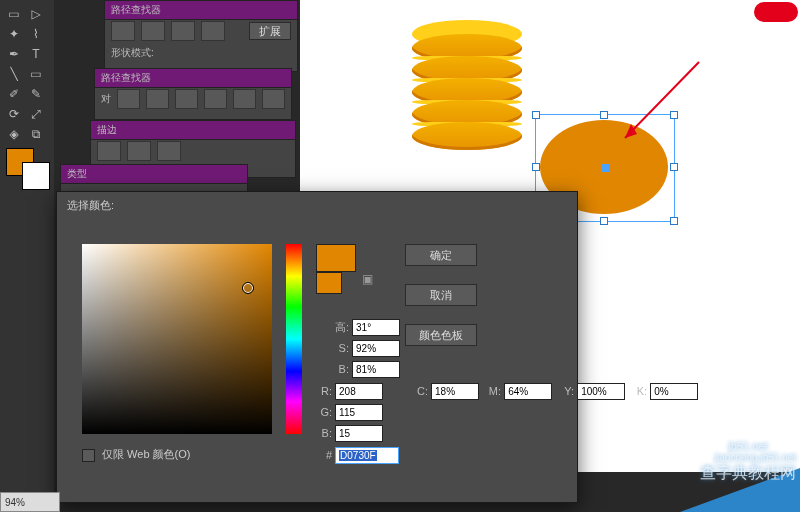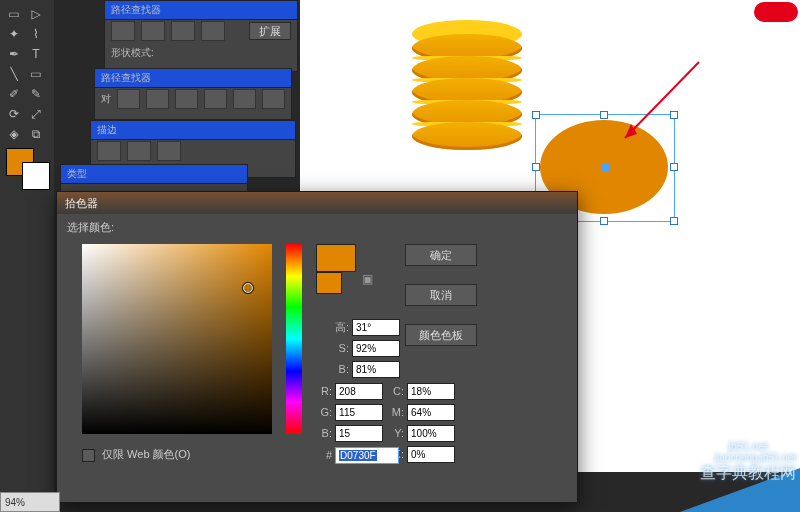--- a/index.html
+++ b/index.html
@@ -1,21 +1,21 @@
 <!DOCTYPE html>
 <html><head>
 <meta charset="utf-8">
 <style>
 html,body{margin:0;padding:0;width:800px;height:512px;background:#282828;font-family:"Microsoft YaHei",Arial,sans-serif;font-size:11px;color:#ccc;overflow:hidden;position:relative}
 .toolbar{position:absolute;left:0;top:0;width:54px;height:512px;background:#333}
 .toolbar .tool{width:22px;height:20px;display:inline-block;text-align:center;line-height:20px;color:#bbb;font-size:12px}
 .fill-swatch{width:26px;height:26px;background:#e08600;border:1px solid #000;position:absolute;left:6px;top:148px}
 .stroke-swatch{width:26px;height:26px;background:#fff;border:1px solid #000;position:absolute;left:22px;top:162px}
 .panel{position:absolute;background:#444;border:1px solid #222;color:#bbb}
-.panel .tabrow{background:#1d4ed8;height:18px;line-height:18px;padding:0 6px;border-bottom:1px solid #222;font-size:10px}
+.panel .tabrow{background:#701a75;height:18px;line-height:18px;padding:0 6px;border-bottom:1px solid #222;font-size:10px}
 .panel .row{height:22px;line-height:22px;padding:0 6px;font-size:10px;display:flex;align-items:center;gap:6px}
 .iconbox{width:22px;height:18px;background:#585858;display:inline-block;border:1px solid #333}
 .canvas{position:absolute;left:300px;top:0;right:0;bottom:40px;background:#fff}
 .stack{position:absolute;left:112px;top:20px;width:110px}
 .coin{width:110px;height:28px;border-radius:55px/14px;background:linear-gradient(#f3b000,#e79300);box-shadow:inset 0 -3px 0 #d07800}
 .topcoin{background:#ffcf1a;box-shadow:none}
 .gap{height:4px;background:#ffcf1a;border-radius:55px/6px;margin-top:-6px}
 .oval{position:absolute;left:240px;top:120px;width:128px;height:94px;border-radius:64px/47px;background:#e08600}
 .sel{position:absolute;left:235px;top:114px;width:138px;height:106px;border:1px solid #4aa4ff}
 .handle{width:6px;height:6px;background:#fff;border:1px solid #2a78c8;position:absolute}
@@ -127,23 +127,20 @@
     <span class="iconbox"></span>
     <span class="iconbox"></span>
   </div>
 </div>
 
 <div class="panel" style="left:60px;top:164px;width:186px;height:30px">
   <div class="tabrow"><span>类型</span></div>
 </div>
 
 <div class="dlg">
-  <div class="titlebar">
-      <span>拾色器</span>
-    </div>
   <div class="lbl"><span>选择颜色:</span></div>
 </div>
 <div class="field-area">
   <div class="field-ring" style="left:160px;top:38px"></div>
 </div>
 <div class="hue"></div>
 <div class="sw-big" style="left:316px;top:244px"></div>
 <div class="sw-big" style="left:316px;top:272px;width:24px;height:20px"></div>
 <div class="cube">▣</div>
 
@@ -158,21 +155,21 @@
   <div><span class="flabel">S:</span> <span class="num">92%</span></div>
   <div><span class="flabel">B:</span> <span class="num">81%</span></div>
 </div>
 
 <div style="position:absolute;left:314px;top:383px;display:flex;flex-direction:column;gap:4px">
   <div><span class="flabel">R:</span> <span class="num">208</span></div>
   <div><span class="flabel">G:</span> <span class="num">115</span></div>
   <div><span class="flabel">B:</span> <span class="num">15</span></div>
 </div>
 
-<div style="position:absolute;left:386px;top:383px;display:flex;flex-direction:column;gap:4px">
+<div style="position:absolute;left:410px;top:383px;display:flex;gap:4px">
   <div><span class="flabel">C:</span> <span class="num">18%</span></div>
   <div><span class="flabel">M:</span> <span class="num">64%</span></div>
   <div><span class="flabel">Y:</span> <span class="num">100%</span></div>
   <div><span class="flabel">K:</span> <span class="num">0%</span></div>
 </div>
 
 <div style="position:absolute;left:314px;top:447px">
   <span class="flabel">#</span>
   <span class="hexbox">
       <span class="sel-text">D0730F</span>

